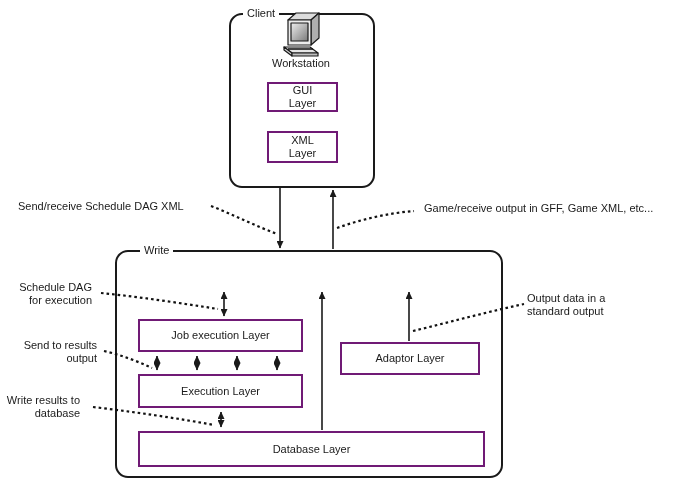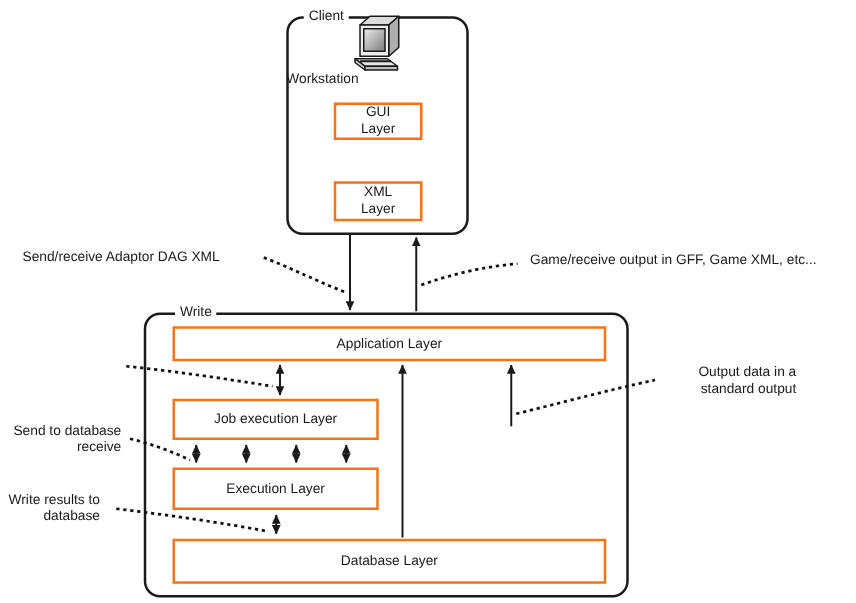--- a/index.html
+++ b/index.html
@@ -3,86 +3,90 @@
 <meta charset="utf-8">
 <style>
   html,body{margin:0;padding:0;background:#fff;}
   #stage{
     position:relative;width:685px;height:482px;background:#fff;
     font-family:"Liberation Sans","DejaVu Sans",sans-serif;
     font-size:11px;color:#1a1a1a;overflow:hidden;
   }
   .rbox{position:absolute;border:2px solid #1a1a1a;border-radius:13px;background:transparent;}
   .box{
-    position:absolute;background:#fff;border:2px solid #f97316;
+    position:absolute;background:#fff;border:2px solid #701a75;
     display:flex;flex-direction:column;align-items:center;justify-content:center;
     text-align:center;line-height:13px;
   }
   .tag{position:absolute;background:#fff;padding:0 4px;white-space:nowrap;z-index:3;}
   .note{position:absolute;line-height:13px;z-index:3;}
   .note span{display:block;white-space:nowrap;}
   .caption{position:absolute;white-space:nowrap;z-index:3;}
   #overlay{position:absolute;left:0;top:0;z-index:5;pointer-events:none;}
 </style>
 </head>
 <body>
 
 <div id="stage">
 
   <div class="rbox" style="left:229px;top:13px;width:142px;height:171px;"></div>
   <div class="tag" style="left:243px;top:7px;">Client</div>
 
-  <div class="caption" style="left:229px;top:57px;width:144px;text-align:left;">Workstation</div>
+  <div class="caption" style="left:229px;top:57px;width:144px;text-align:center;">Workstation</div>
 
   <div class="box" style="left:267px;top:82px;width:67px;height:26px;">
     <span>GUI</span>
     <span>Layer</span>
   </div>
 
-  <div class="box" style="left:267px;top:145px;width:67px;height:28px;">
+  <div class="box" style="left:267px;top:131px;width:67px;height:28px;">
     <span>XML</span>
     <span>Layer</span>
   </div>
 
   <div class="rbox" style="left:115px;top:250px;width:384px;height:224px;"></div>
   <div class="tag" style="left:140px;top:244px;">Write</div>
 
-  <div class="box" style="left:138px;top:261px;width:343px;height:24px;">
-    <span>Application Layer</span>
-  </div>
 
   <div class="box" style="left:138px;top:319px;width:161px;height:29px;">
     <span>Job execution Layer</span>
   </div>
 
+  <div class="box" style="left:340px;top:342px;width:136px;height:29px;">
+    <span>Adaptor Layer</span>
+  </div>
 
   <div class="box" style="left:138px;top:374px;width:161px;height:30px;">
     <span>Execution Layer</span>
   </div>
 
   <div class="box" style="left:138px;top:431px;width:343px;height:32px;">
     <span>Database Layer</span>
   </div>
 
-  <div class="caption" style="left:18px;top:200px;">Send/receive Adaptor DAG XML</div>
+  <div class="caption" style="left:18px;top:200px;">Send/receive Schedule DAG XML</div>
 
   <div class="caption" style="left:424px;top:202px;">Game/receive output in GFF, Game XML, etc...</div>
 
+  <div class="note" style="left:2px;top:281px;width:90px;text-align:right;">
+    <span>Schedule DAG</span>
+    <span>for execution</span>
+  </div>
 
   <div class="note" style="left:7px;top:339px;width:90px;text-align:right;">
-    <span>Send to database</span>
-    <span>receive</span>
+    <span>Send to results</span>
+    <span>output</span>
   </div>
 
   <div class="note" style="left:-8px;top:394px;width:88px;text-align:right;">
     <span>Write results to</span>
     <span>database</span>
   </div>
 
-  <div class="note" style="left:527px;top:292px;width:110px;text-align:right;">
+  <div class="note" style="left:527px;top:292px;width:110px;text-align:left;">
     <span>Output data in a</span>
     <span>standard output</span>
   </div>
 
   <svg id="overlay" width="685" height="482" viewBox="0 0 685 482">
     <defs>
       <marker id="ah" markerWidth="7.5" markerHeight="7" refX="7" refY="3.5" orient="auto-start-reverse" markerUnits="userSpaceOnUse">
         <path d="M0,0 L7.5,3.5 L0,7 Z" fill="#1a1a1a"></path>
       </marker>
       <linearGradient id="scr" x1="0" y1="0" x2="1" y2="1">

